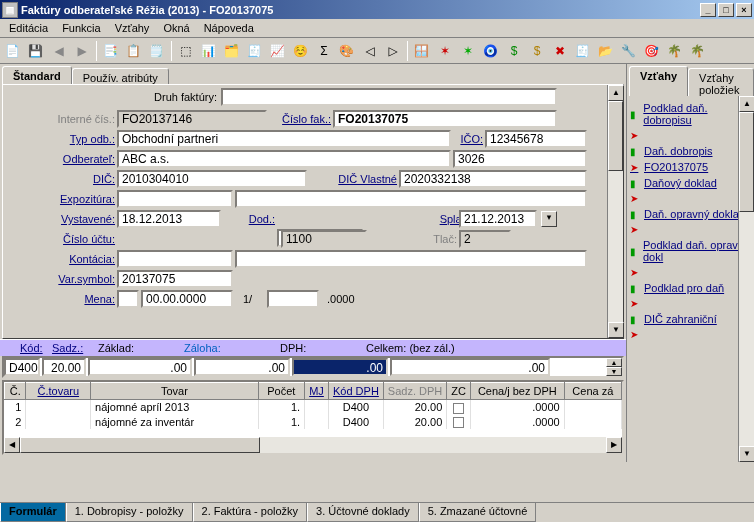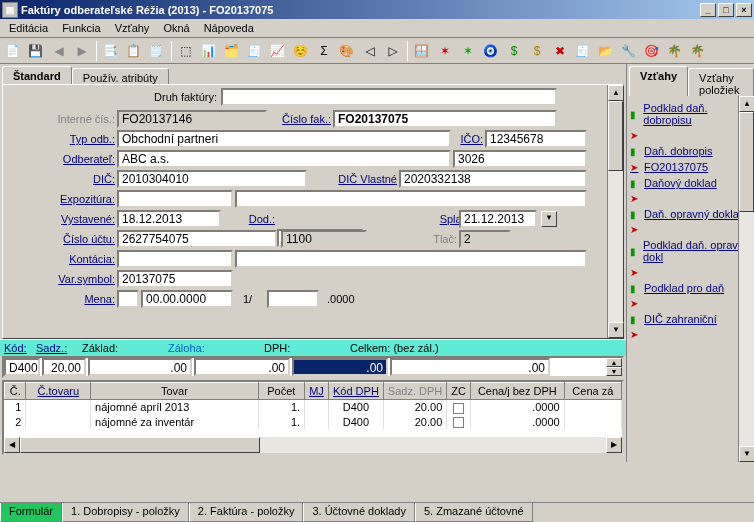--- a/index.html
+++ b/index.html
@@ -86,22 +86,22 @@
 .vscroll .btn {
   width:16px; height:16px; background:#d4d0c8;
   border:1px solid #fff; border-right-color:#404040; border-bottom-color:#404040;
   font-size:8px; text-align:center; line-height:14px;
 }
 .vscroll .track { position:absolute; top:16px; bottom:16px; left:0; right:0; background:#e8e6e0; }
 .vscroll .thumb { position:absolute; left:0; right:0; top:0; height:70px; background:#d4d0c8; border:1px solid #fff; border-right-color:#404040; border-bottom-color:#404040; }
 .vscroll .btn.bot { position:absolute; bottom:0; }
 
 .summary-row {
-  display:flex; align-items:center; gap:2px; padding:2px 4px;
-  background:#5eead4; border-top:1px solid #fff;
+  display:flex; align-items:center; gap:2px; padding:2px 20px;
+  background:#c4b5fd; border-top:1px solid #fff;
   font-size:11px;
 }
 .summary-row .lbl { font-size:11px; }
 .summary-row .lbl.link { color:#000080; text-decoration:underline; }
 .summary-row .cell {
   height:18px; background:#fff; border:2px inset #d4d0c8; padding:1px 3px; font-size:12px;
 }
 .summary-row .cell.sel { background:#0a246a; color:#fff; }
 
 .grid {
@@ -125,21 +125,21 @@
 
 .bottom-tabs {
   display:flex; position:absolute; bottom:0; left:0; right:0;
   background:#d4d0c8; border-top:1px solid #808080; height:20px;
 }
 .bottom-tabs .btab {
   padding:2px 8px; border:1px solid #808080; border-top:none;
   border-left-color:#fff; background:#d4d0c8; font-size:11px;
   cursor:default; white-space:nowrap;
 }
-.bottom-tabs .btab.active { background:#22c55e; font-weight:normal; }
+.bottom-tabs .btab.active { background:#0369a1; font-weight:bold; }
 
 .rel-tree { flex:1; overflow:hidden; background:#d4d0c8; position:relative; }
 .rel-list { padding:4px 2px; }
 .rel-item { display:flex; align-items:center; padding:2px 1px; font-size:11px; color:#000080; text-decoration:underline; cursor:pointer; gap:4px; }
 .rel-item .arr { color:#cc0000; font-size:10px; width:10px; }
 .rel-item.noline { text-decoration:none; }
 </style>
 </head>
 <body>
 
@@ -233,21 +233,20 @@
 
       <span class="fl link" style="left:34px; top:128px; width:78px;">Vystavené:</span>
       <input class="inp" style="left: 114px; top: 125px; width: 104px;" value="18.12.2013">
       <span class="fl link" style="left:238px; top:128px; width:34px;">Dod.:</span>
       <input class="inp" style="left: 274px; top: 125px; width: 86px; margin-top: 19px;" value="05.04.2013">
       <span class="fl link" style="left:419px; top:128px; width:58px;">Splatné:</span>
       <input class="inp" style="left: 456px; top: 125px; width: 78px;" value="21.12.2013">
       <span style="position:absolute; left:538px; top:126px; width:16px; height:16px; background:#d4d0c8; border:1px solid #fff; border-right-color:#404040; border-bottom-color:#404040; text-align:center; font-size:9px;">▾</span>
 
       <span class="fl link" style="left:36px; top:148px; width:76px;">Číslo účtu:</span>
-      <input class="inp" style="left: 114px; top: 145px; width: 160px;" value="2627754075">
       <input class="inp ro" style="left: 278px; top: 145px; width: 86px;" value="1100">
       <span class="fl" style="left:410px; top:148px; width:44px; color:#808080;">Tlač:</span>
       <input class="inp ro" style="left: 456px; top: 145px; width: 52px;" value="2">
 
       <span class="fl link" style="left:42px; top:168px; width:70px;">Kontácia:</span>
       <input class="inp" style="left: 114px; top: 165px; width: 116px;" value="">
       <input class="inp" style="left: 232px; top: 165px; width: 352px;">
 
       <span class="fl link" style="left:28px; top:188px; width:84px;">Var.symbol:</span>
       <input class="inp" style="left: 114px; top: 185px; width: 116px;" value="20137075">

